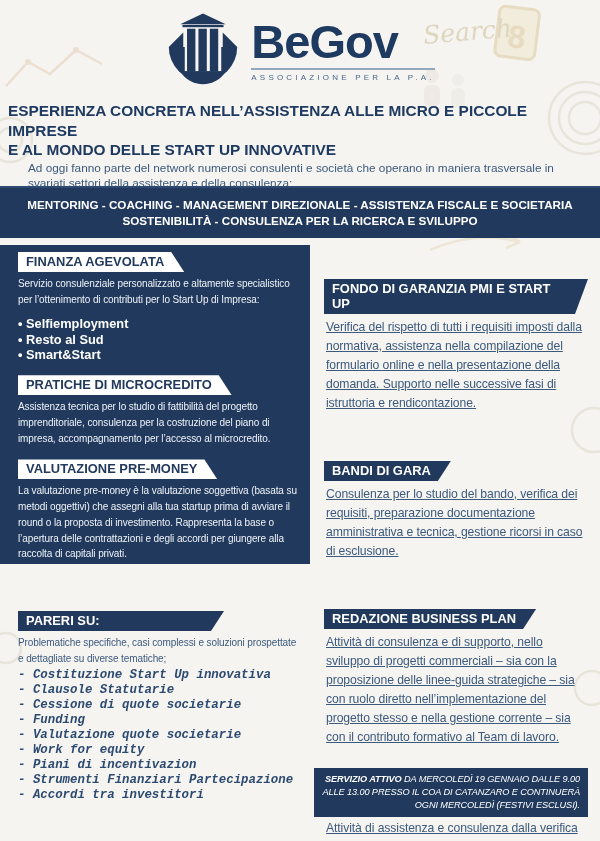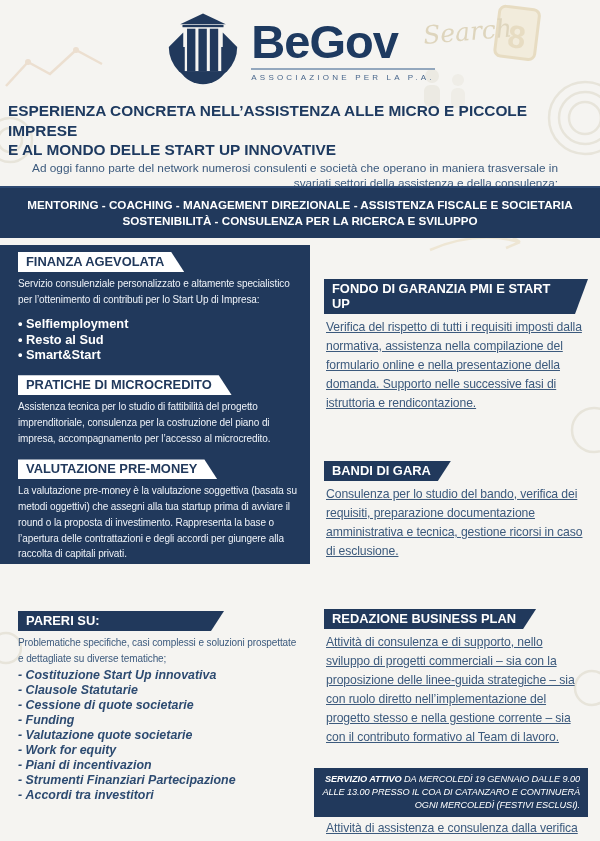--- a/index.html
+++ b/index.html
@@ -13,21 +13,21 @@
   .logo{position:absolute;top:12px;left:0;right:0;display:flex;justify-content:center;align-items:center;gap:10px;}
   .logo-icon svg{width:76px;height:76px;display:block;}
   .wordmark{display:flex;flex-direction:column;}
   .wordmark-text{font-size:47px;font-weight:bold;color:#1e3a60;line-height:1;letter-spacing:-1px;}
   .tagline{margin-top:3px;border-top:2px solid #93a7bd;padding-top:3px;font-size:8px;
            letter-spacing:3.2px;color:#49678c;text-align:center;white-space:nowrap;}
 
   
   .title{position:absolute;top:101px;left:8px;right:8px;text-align:left;font-weight:bold;
          font-size:15.4px;line-height:1.28;color:#1e3a60;}
-  .intro{position:absolute;top:149px;left:28px;right:42px;text-align:right;font-size:11.8px;
+  .intro{position:absolute;top:149px;left:28px;right:42px;text-align:left;font-size:11.8px;
          line-height:1.32;color:#3c5a7d;}
 
   
   .banner{position:absolute;top:186px;left:0;width:600px;height:50px;background:#21395c;
           display:flex;flex-direction:column;justify-content:center;text-align:center;
           color:#fff;font-weight:bold;font-size:11.7px;line-height:15.6px;border-top:2px solid #2e4a72;}
 
   
   .ribbon{display:inline-block;font-weight:bold;font-size:12.9px;padding:2px 20px 3px 8px;}
   .ribbon-light{background:#ffffff;color:#21395c;
@@ -43,21 +43,21 @@
   .body-text{margin:4px 0 0 0;font-size:10px;line-height:15.7px;letter-spacing:-0.1px;}
   .light-on-dark{color:#eef2f8;}
   .dark-on-light{color:#3c5a7d;}
   .bullets{list-style:none;margin:9px 0 0 0;padding:0;}
   .bullet{font-weight:bold;color:#ffffff;font-size:12.8px;line-height:15.3px;}
   .bullet::before{content:"\2022\00a0";}
 
   .pareri{margin:11px 0 0 18px;width:286px;}
   .pareri .body-text{line-height:15.6px;}
   .pareri .ribbon-dark{min-width:178px;}
-  .pareri-list{list-style:none;margin:2px 0 16px 0;padding:0;}
+  .pareri-list{list-style:none;margin:2px 0 16px 0;padding:0;font-family:Liberation Mono, monospace;}
   .pareri-item{font-style:italic;font-weight:bold;color:#2d4b71;font-size:12.4px;line-height:15px;}
   .pareri-item::before{content:"-\00a0";}
 
   .right-col{position:absolute;top:243px;left:324px;width:264px;}
   .right-section{margin-bottom:12px;}
   .right-section .body-text{margin:4px 0 0 2px;font-size:12.2px;line-height:19px;text-decoration:underline;}
 
   
   .footer-box{position:absolute;left:314px;top:768px;width:274px;box-sizing:border-box;
               background:#21395c;color:#ffffff;padding:5px 8px 6px 8px;text-align:right;

